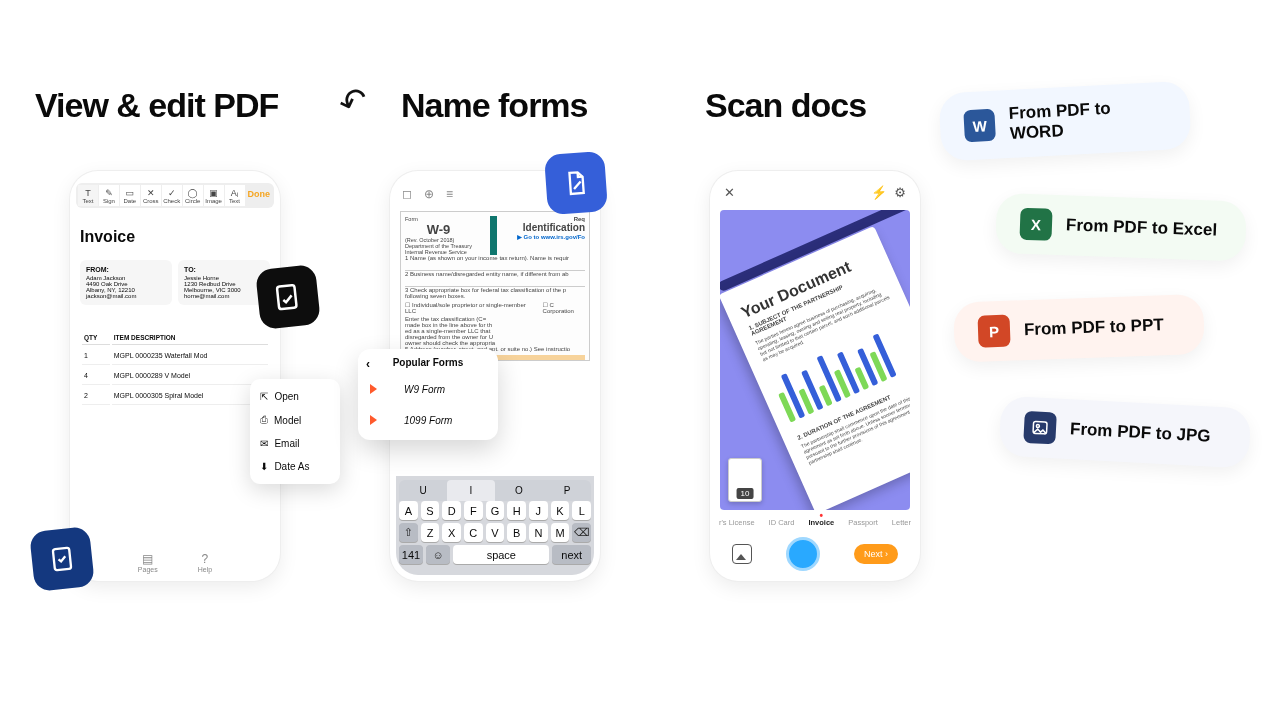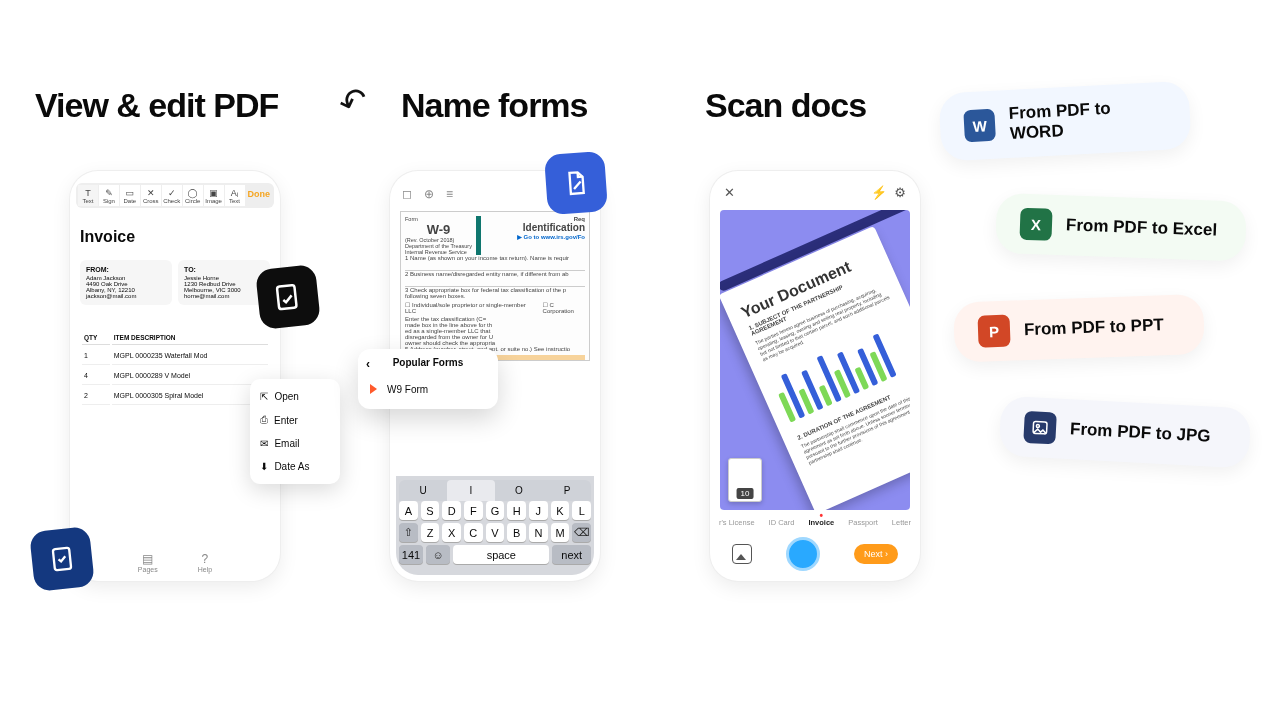--- a/index.html
+++ b/index.html
@@ -88,21 +88,21 @@
   .w9 .line{ border-bottom:1px solid #ccc; height:7px; margin-top:3px;}
   .w9 .fill{ background:#f7d39b; border-bottom:1px solid #ccc; height:9px; margin-top:3px;}
 
   .forms-pop {
     position:absolute; left:-32px; top:178px; width:140px;
     background:#fff; border-radius:12px; box-shadow:0 10px 26px rgba(0,0,0,.16);
     font-size:10px; padding:6px 0 4px;
   }
   .forms-pop .hdr{ font-weight:600; text-align:center; padding:2px 0 6px; position:relative;}
   .forms-pop .hdr .bk{ position:absolute; left:8px; top:2px; font-size:12px;}
-  .forms-pop .fr{ display:flex; gap:10px; padding:10px 12px;}
+  .forms-pop .fr{ display:flex; gap:27px; padding:10px 12px;font-style:italic;}
   .forms-pop .fr .tri{ width:0;height:0;border-left:7px solid #ff5a2c;border-top:5px solid transparent;border-bottom:5px solid transparent;}
 
   .kbd {
     position:absolute; left:6px; right:6px; bottom:6px;
     background:#d6d8dd; border-radius:0 0 22px 22px; padding:4px 3px 8px;
   }
   .kbd .krow{ display:flex; gap:3px; justify-content:center; margin-bottom:3px;}
   .kbd .key{ background:#fff; border-radius:4px; box-shadow:0 1px 0 #aaa; font-size:11px;
     display:flex;align-items:center;justify-content:center; height:19px; flex:1; }
   .kbd .key.gr{ background:#b8bcc4; color:#222;}
@@ -226,21 +226,21 @@
       <div class="fi"><span class="ic">?</span><span>Help</span></div>
     </div>
 
     <div class="popover">
       <div class="row">
           <span>⇱</span>
           <span>Open</span>
         </div>
       <div class="row">
           <span>⎙</span>
-          <span>Enter</span>
+          <span>Model</span>
         </div>
       <div class="row">
           <span>✉</span>
           <span>Email</span>
         </div>
       <div class="row">
           <span>⬇</span>
           <span>Date As</span>
         </div>
     </div>
@@ -266,21 +266,21 @@
   <div class="phone">
     <div class="p2-top">
       <span>◻</span>
       <span>⊕</span>
       <span>≡</span>
       <span style="margin-left:auto">▬</span>
     </div>
 
     <div class="w9">
       <div style="display:flex;gap:6px">
-        <div style="border-right:5px solid #0f766e;padding-right:4px">
+        <div style="border-right:7px solid #0f766e;padding-right:18px">
           <div class="sm">Form</div>
           <div class="w9h">W-9</div>
           <div class="sm">(Rev. October 2018)</div>
           <div class="sm">Department of the Treasury</div>
           <div class="sm">Internal Revenue Service</div>
         </div>
         <div style="text-align:right;flex:1">
           <div style="font-weight:700">Req</div>
           <div style="font-weight:700;font-size:10px">Identification</div>
           <div class="lnk">▶ Go to www.irs.gov/Fo</div>
@@ -304,20 +304,24 @@
       <div>5  Address (number, street, and apt. or suite no.) See instructio</div>
         <div class="fill"></div>
 
     </div>
 
     <div class="forms-pop">
       <div class="hdr"><span class="bk">‹</span><span>Popular Forms</span></div>
       <div class="fr">
           <span class="tri"></span>
           <span>W9 Form</span>
+        </div>
+      <div class="fr">
+          <span class="tri"></span>
+          <span>1099 Form</span>
         </div>
     </div>
 
     <div class="kbd">
       <div class="sugg">
           <span>U</span>
           <span class="mid">I</span>
           <span>O</span>
           <span>P</span>
         </div>

